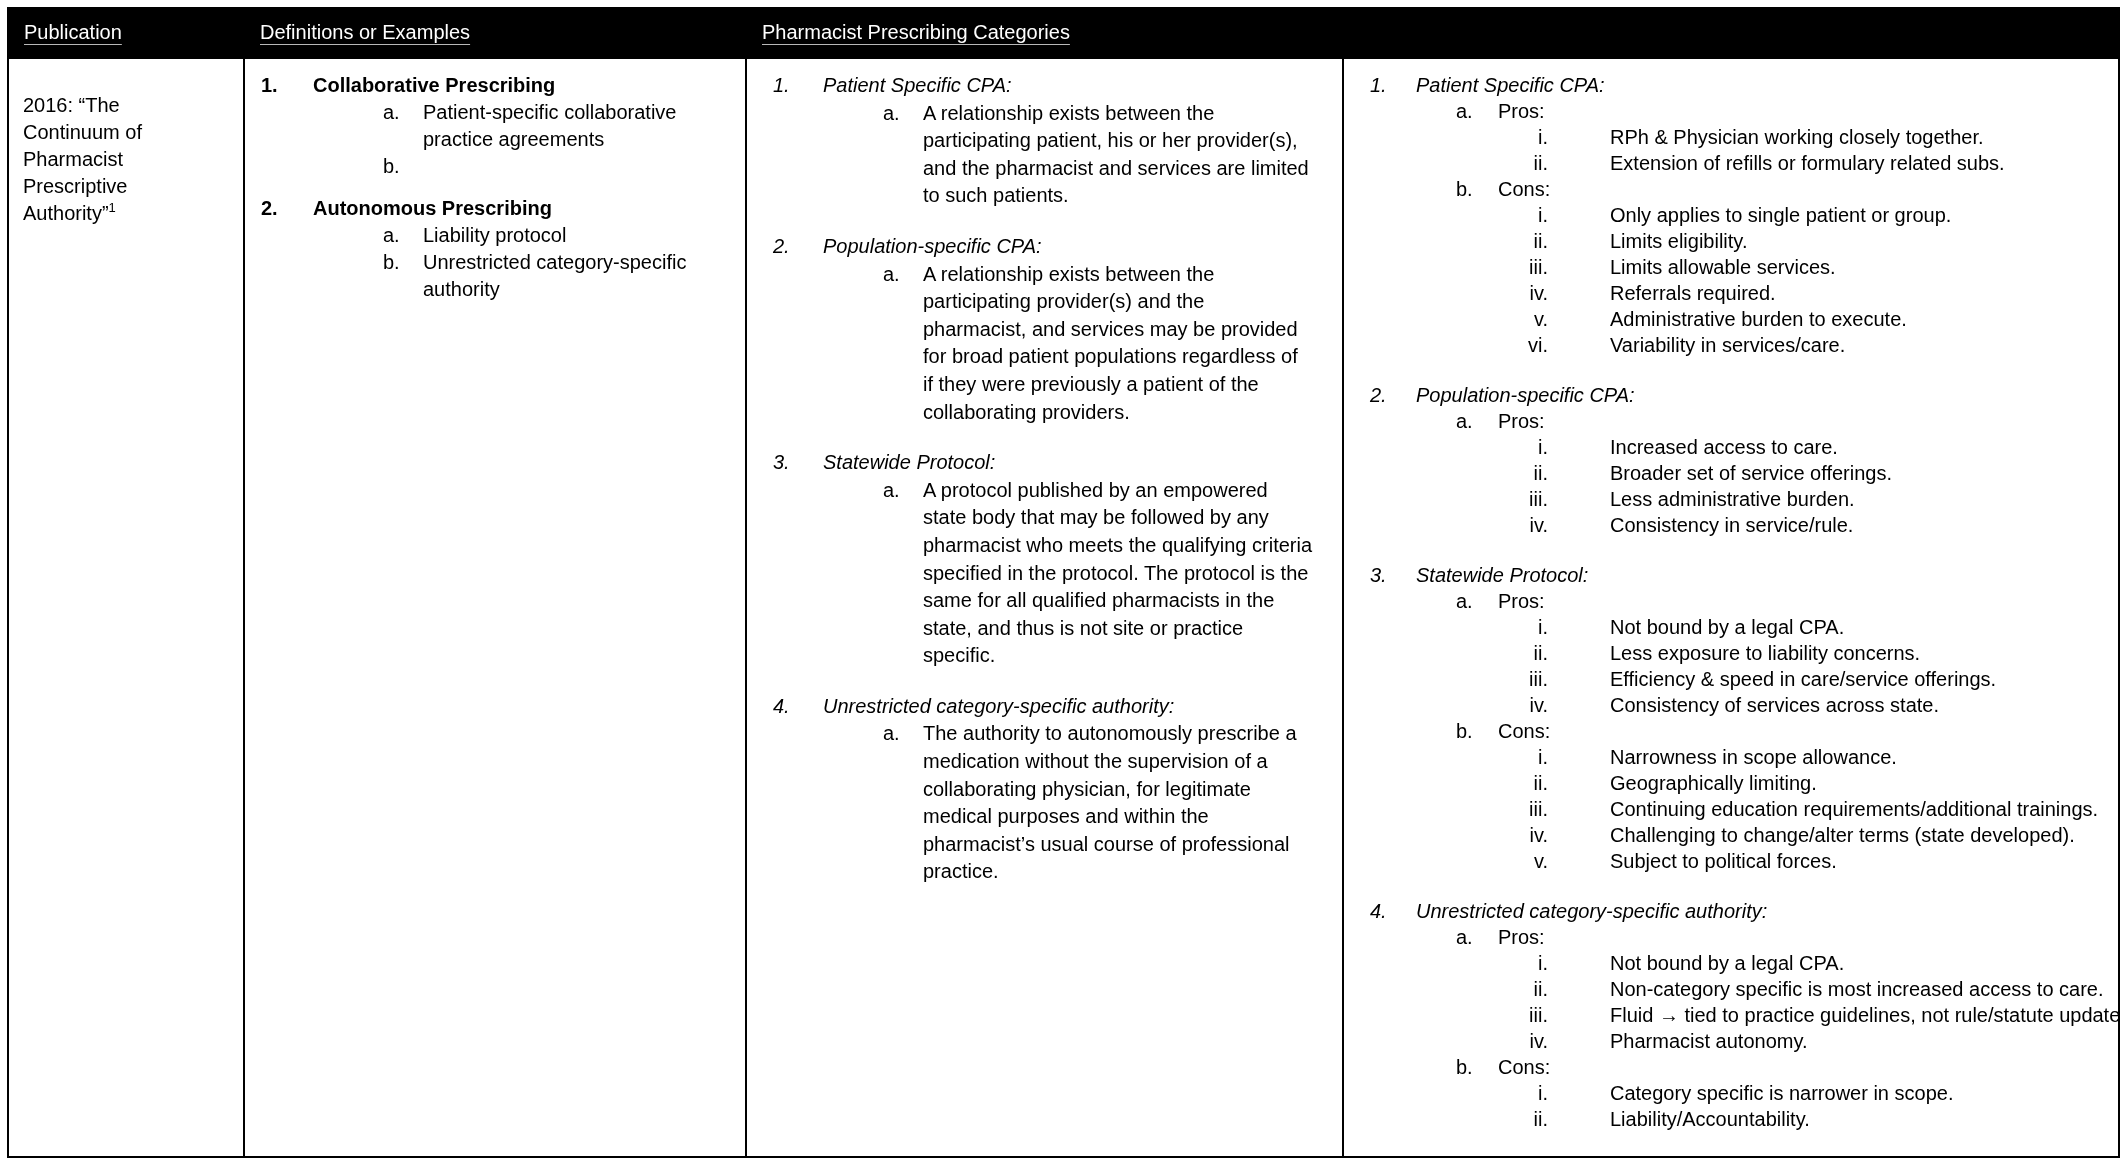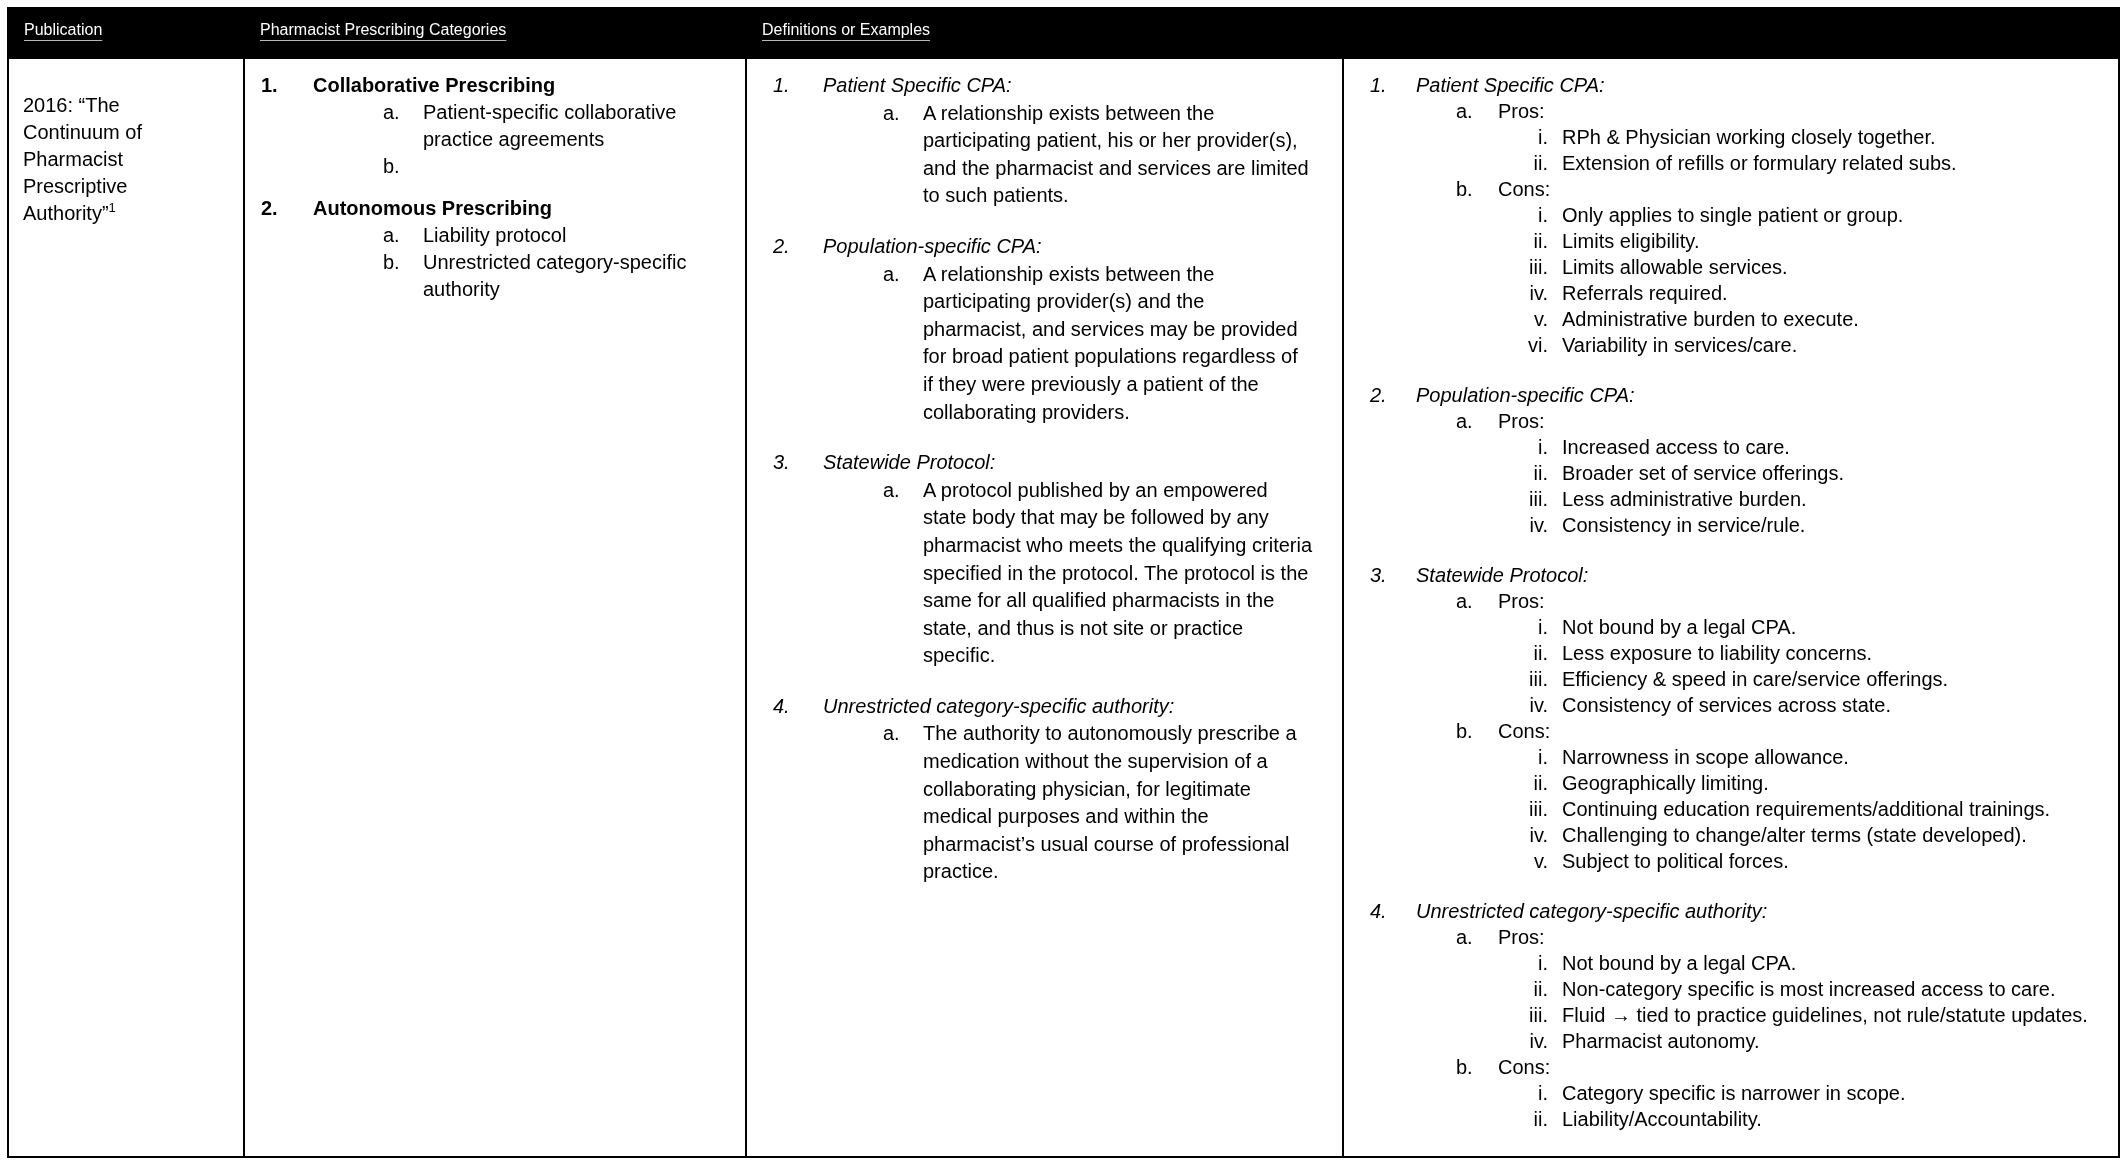--- a/index.html
+++ b/index.html
@@ -10,21 +10,21 @@
   }
   .page{width:2128px;height:1164px;box-sizing:border-box;padding:7px 8px 6px 7px;}
   .table{
     width:100%;height:100%;box-sizing:border-box;border:2px solid #000;
     display:flex;flex-direction:column;background:#fff;
   }
   .thead{
     flex:none;display:grid;grid-template-columns:236px 502px 597px 1fr;
     background:#000;color:#fff;height:50px;
   }
-  .th{font-size:16px;padding:12px 0 0 15px;white-space:nowrap;overflow:hidden;}
+  .th{font-size:20px;padding:12px 0 0 15px;white-space:nowrap;overflow:hidden;}
   .th-label{
     text-decoration:underline;text-decoration-thickness:1px;
     text-underline-offset:5px;text-decoration-color:#b9b9b9;
   }
   .tbody-row{flex:1;min-height:0;display:grid;grid-template-columns:236px 502px 597px 1fr;}
   .td{
     border-right:2px solid #000;box-sizing:border-box;
     padding:13px 8px 8px 14px;font-size:20px;overflow:hidden;
   }
   .td:last-child{border-right:none;}
@@ -57,37 +57,37 @@
 
   
   .col4{line-height:1.3;}
   .pc-item + .pc-item{margin-top:24px;}
   .col4 .m1{flex:none;width:46px;padding-left:12px;font-style:italic;box-sizing:content-box;}
   .col4 .t1{font-style:italic;}
   .col4 .grp{padding-left:98px;}
   .col4 .m2{flex:none;width:42px;}
   .col4 .subl{padding-left:140px;}
   .col4 .m3{flex:none;width:50px;text-align:right;margin-right:14px;}
-  .col4 .subl .txt{white-space:nowrap;}
+  .col4 .subl .txt{white-space:nowrap;margin-left:48px;}
 </style>
 </head>
 <body>
 
 <div class="page">
   <div class="table">
 
     <div class="thead">
       <div class="th">
         <span class="th-label">Publication</span>
       </div>
       <div class="th">
-        <span class="th-label">Pharmacist Prescribing Categories</span>
+        <span class="th-label">Definitions or Examples</span>
       </div>
       <div class="th">
-        <span class="th-label">Definitions or Examples</span>
+        <span class="th-label">Pharmacist Prescribing Categories</span>
       </div>
     </div>
 
     <div class="tbody-row">
       <div class="td col1">
         <p class="pub"><span>2016: “The Continuum of Pharmacist Prescriptive Authority”</span><sup>1</sup></p>
       </div>
       <div class="td col2" id="cell-categories">
           <div class="cat-item">
             <div class="line head">

